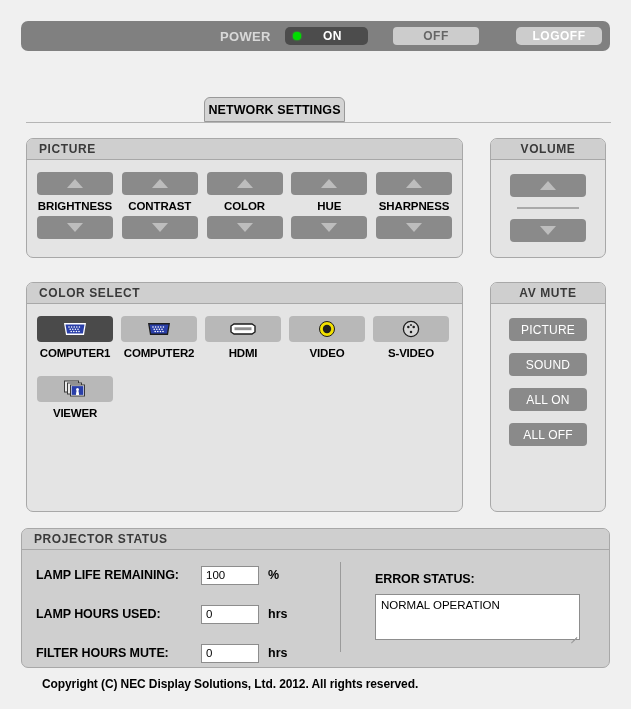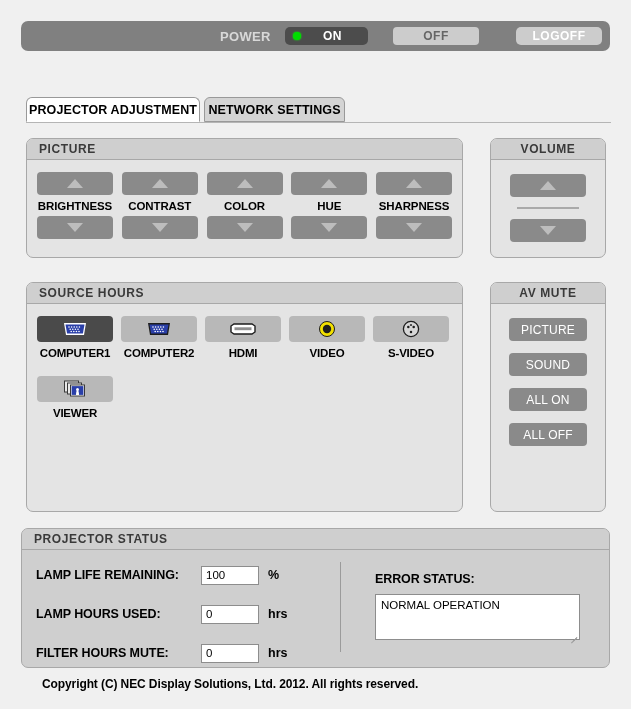--- a/index.html
+++ b/index.html
@@ -389,21 +389,20 @@
   <div class="btn-on">
     <div class="led"></div>
     <span>ON</span>
   </div>
   <div class="btn-off">OFF</div>
   <div class="btn-logoff">LOGOFF</div>
 </div>
 
 <div class="tabs">
   <div class="tab-underline"></div>
-  <div class="tab tab-active">PROJECTOR ADJUSTMENT</div>
   <div class="tab tab-inactive">NETWORK SETTINGS</div>
 </div>
 
 <div class="panel" id="picture-panel">
   <div class="panel-head">PICTURE</div>
   <div class="pic-cols">
 
     <div class="pic-col">
       <div class="arrow-btn">
         <div class="tri-up"></div>
@@ -464,21 +463,21 @@
       <div class="tri-up"></div>
     </div>
     <div class="vol-line"></div>
     <div class="vol-btn">
       <div class="tri-down"></div>
     </div>
   </div>
 </div>
 
 <div class="panel" id="source-panel">
-  <div class="panel-head">SOURCE HOURS</div>
+  <div class="panel-head">COLOR SELECT</div>
   <div class="src-rows">
 
     <div class="src-row">
 
       <div class="src-item">
         <div class="src-btn selected">
           <svg width="28" height="16" viewBox="0 0 28 16">
             <path d="M3 2 L25 2 L23 14 L5 14 Z" fill="#ffffff"></path>
             <path d="M4.5 3.5 L23.5 3.5 L21.9 12.5 L6.1 12.5 Z" fill="#2a3fa8"></path>
             <g fill="#ffffff">

